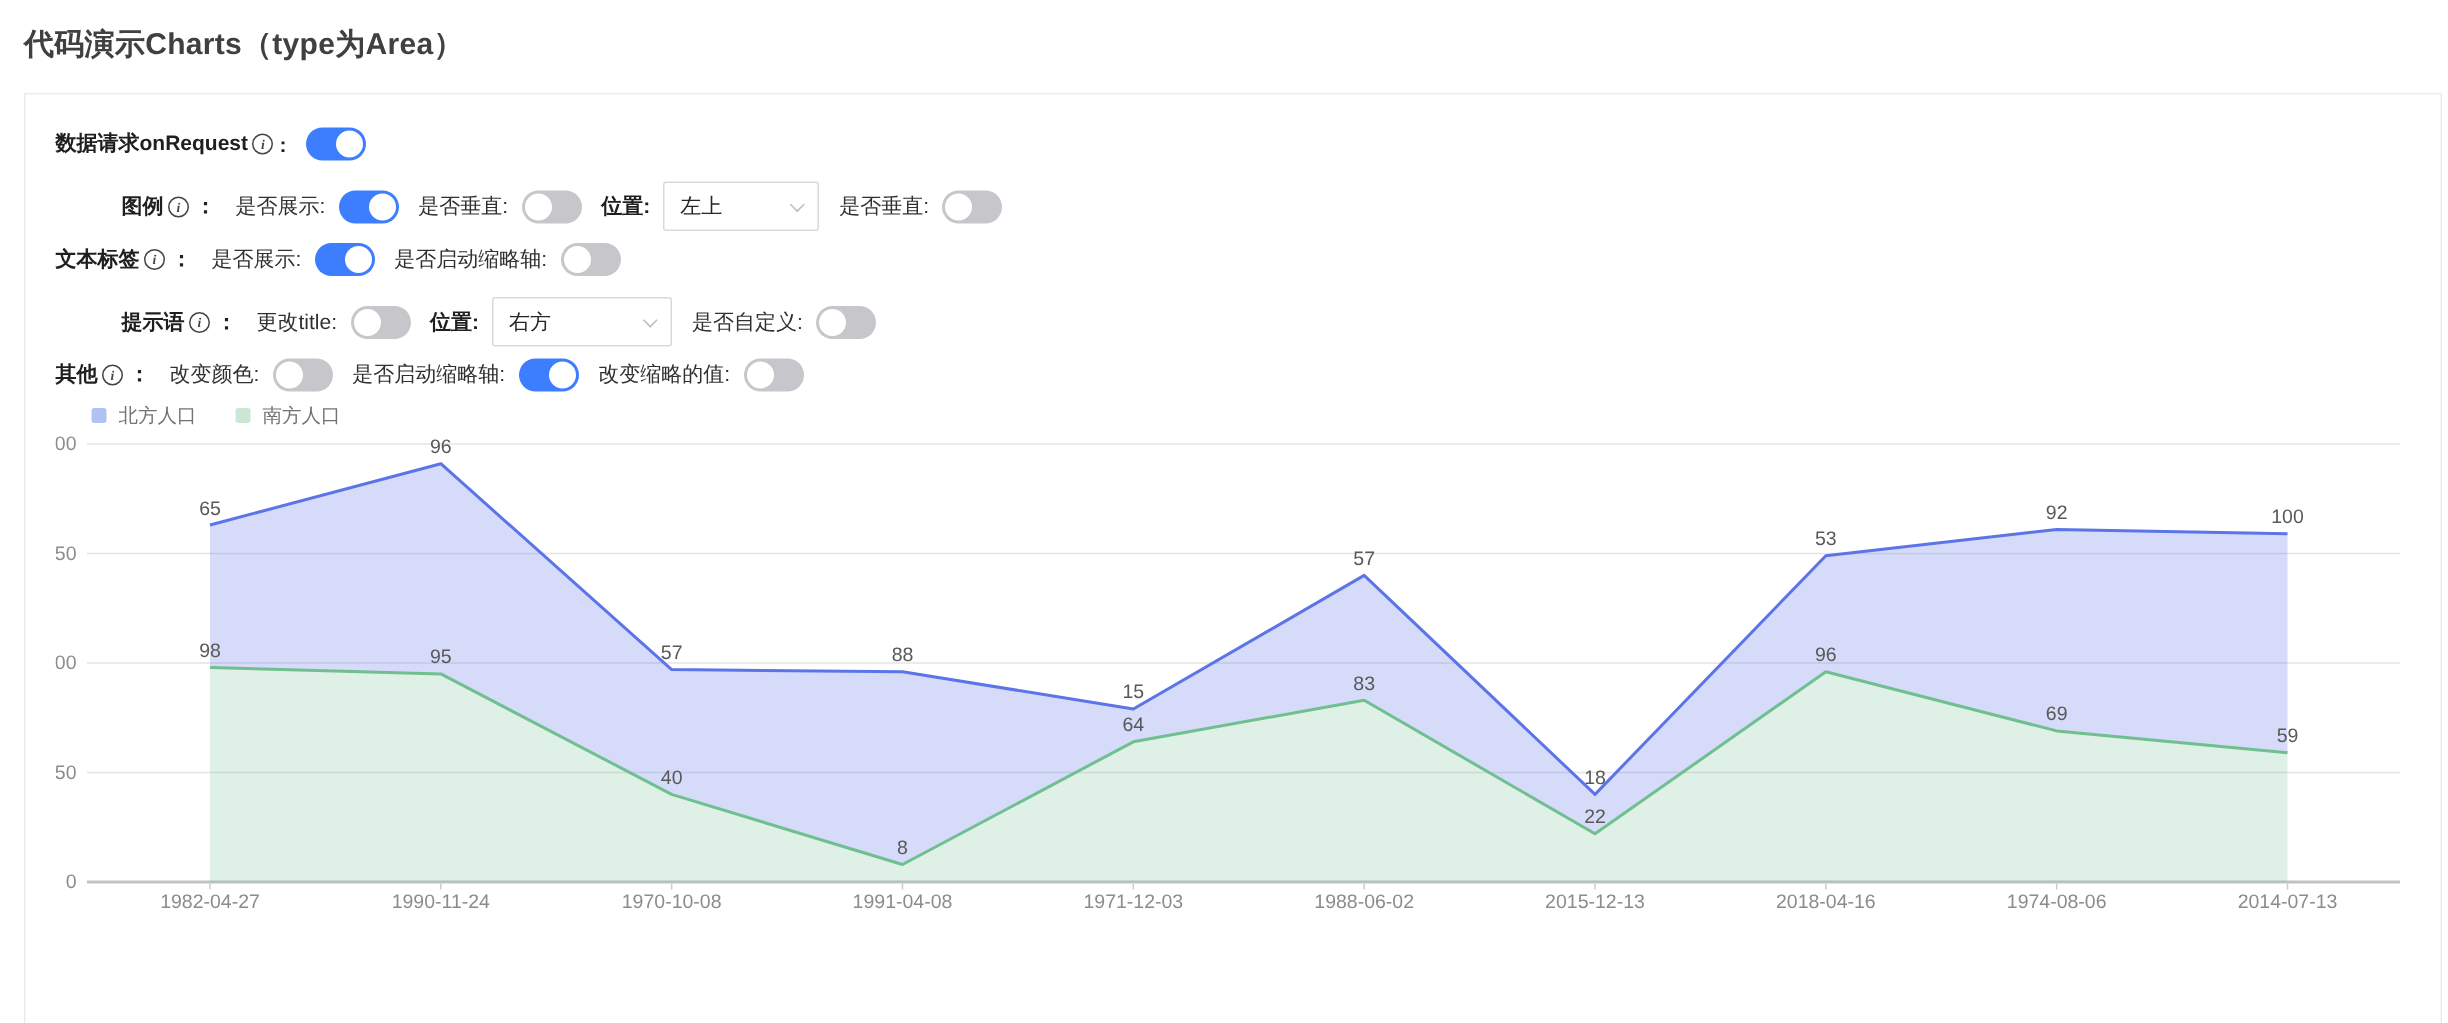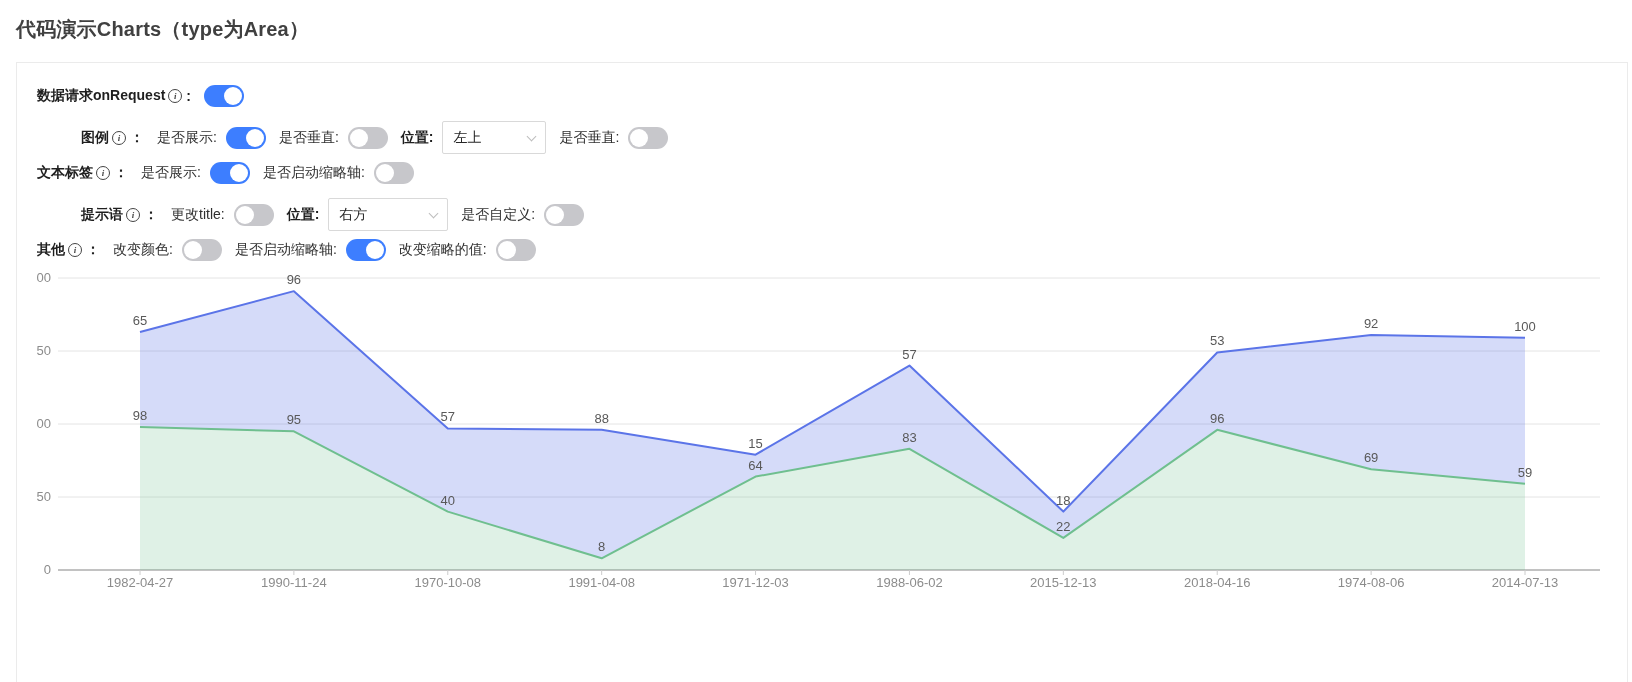--- a/index.html
+++ b/index.html
@@ -166,20 +166,30 @@
         </span>
         <span class="ctrl-item">
           <span class="ilabel">改变缩略的值:</span>
           <span class="toggle off" style="background: rgb(199, 199, 203);">
             <span class="knob"></span>
           </span>
         </span>
       </div>
     </div>
 
+  <div class="legend">
+      <span class="legend-item">
+        <span class="legend-marker" style="background: rgb(175, 194, 243);"></span>
+        <span>北方人口</span>
+      </span>
+      <span class="legend-item">
+        <span class="legend-marker" style="background: rgb(203, 231, 212);"></span>
+        <span>南方人口</span>
+      </span>
+    </div>
 
   <svg width="1570" height="322">
       <line x1="21" y1="301" x2="1563" y2="301" stroke="#C2C2C2" stroke-width="2"></line>
       <text x="14" y="305" text-anchor="end" font-size="13" fill="#8C8C8C">0</text>
       <line x1="21" y1="228" x2="1563" y2="228" stroke="#E4E4E4" stroke-width="1"></line>
       <text x="14" y="232" text-anchor="end" font-size="13" fill="#8C8C8C">50</text>
       <line x1="21" y1="155" x2="1563" y2="155" stroke="#E4E4E4" stroke-width="1"></line>
       <text x="14" y="159" text-anchor="end" font-size="13" fill="#8C8C8C">100</text>
       <line x1="21" y1="82" x2="1563" y2="82" stroke="#E4E4E4" stroke-width="1"></line>
       <text x="14" y="86" text-anchor="end" font-size="13" fill="#8C8C8C">150</text>

